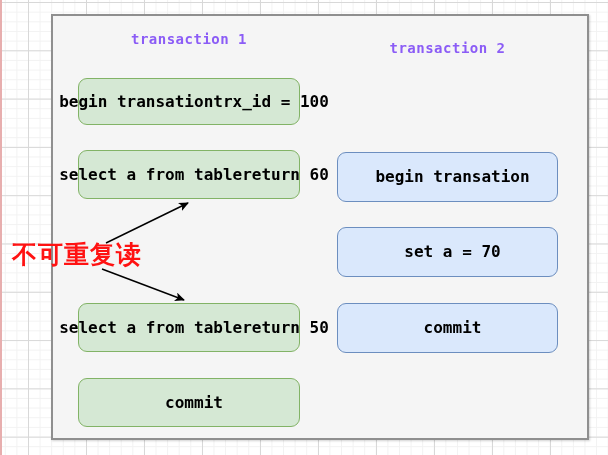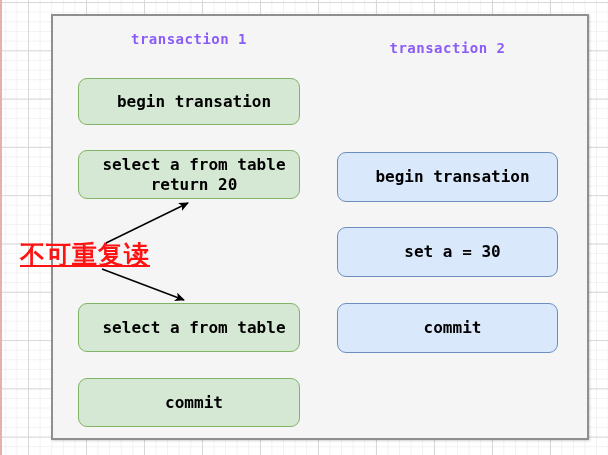--- a/index.html
+++ b/index.html
@@ -45,21 +45,21 @@
     letter-spacing: 0.5px;
   }
   .title-1 { left: 78px;  top: 31px; width: 222px; }
   .title-2 { left: 337px; top: 40px; width: 221px; }
 
   .node {
     position: absolute;
     box-sizing: border-box;
     border-radius: 9px;
     display: flex;
-    flex-direction: column;
+    flex-direction: row;
     align-items: center;
     justify-content: center;
     font-weight: bold;
     font-size: 16px;
     line-height: 20px;
     color: #000000;
     text-align: center;
     white-space: nowrap;
     padding-left: 10px;
   }
@@ -69,29 +69,28 @@
   .g1 { left: 78px;  top: 78px;  width: 222px; height: 47px; }
   .g2 { left: 78px;  top: 150px; width: 222px; height: 49px; }
   .g3 { left: 78px;  top: 303px; width: 222px; height: 49px; }
   .g4 { left: 78px;  top: 378px; width: 222px; height: 49px; }
   .b1 { left: 337px; top: 152px; width: 221px; height: 50px; }
   .b2 { left: 337px; top: 227px; width: 221px; height: 50px; }
   .b3 { left: 337px; top: 303px; width: 221px; height: 50px; }
 
   .annotation {
     position: absolute;
-    left: 20px; top: 242px;
+    left: 12px; top: 242px;
     font-family: "DejaVu Sans", sans-serif;
     font-weight: bold;
     font-size: 25px;
     line-height: 26px;
     color: #ff1212;
     letter-spacing: 1px;
     white-space: nowrap;
-    text-decoration: underline;
   }
 
   .arrow-layer {
     position: absolute;
     left: 0; top: 0;
     width: 608px; height: 455px;
     pointer-events: none;
   }
 </style>
 </head>
@@ -99,37 +98,39 @@
 
 <div class="page-edge"></div>
 
 <div class="container-shape"></div>
 
 <div class="col-title title-1">transaction 1</div>
 <div class="col-title title-2">transaction 2</div>
 
 <div class="node green g1">
   <div>begin transation</div>
+  <div>trx_id = 100</div>
 </div>
 <div class="node green g2">
   <div>select a from table</div>
-  <div>return 20</div>
+  <div>return 60</div>
 </div>
 <div class="node green g3">
   <div>select a from table</div>
+  <div>return 50</div>
 </div>
 <div class="node green g4">
   <div>commit</div>
 </div>
 
 <div class="node blue b1">
   <div>begin transation</div>
 </div>
 <div class="node blue b2">
-  <div>set a = 30</div>
+  <div>set a = 70</div>
 </div>
 <div class="node blue b3">
   <div>commit</div>
 </div>
 
 <div class="annotation">不可重复读</div>
 
 <svg class="arrow-layer" viewBox="0 0 608 455" xmlns="http://www.w3.org/2000/svg">
   <defs>
     <marker id="arrowhead" markerWidth="11" markerHeight="9" refX="9" refY="4.5" orient="auto" markerUnits="userSpaceOnUse">

